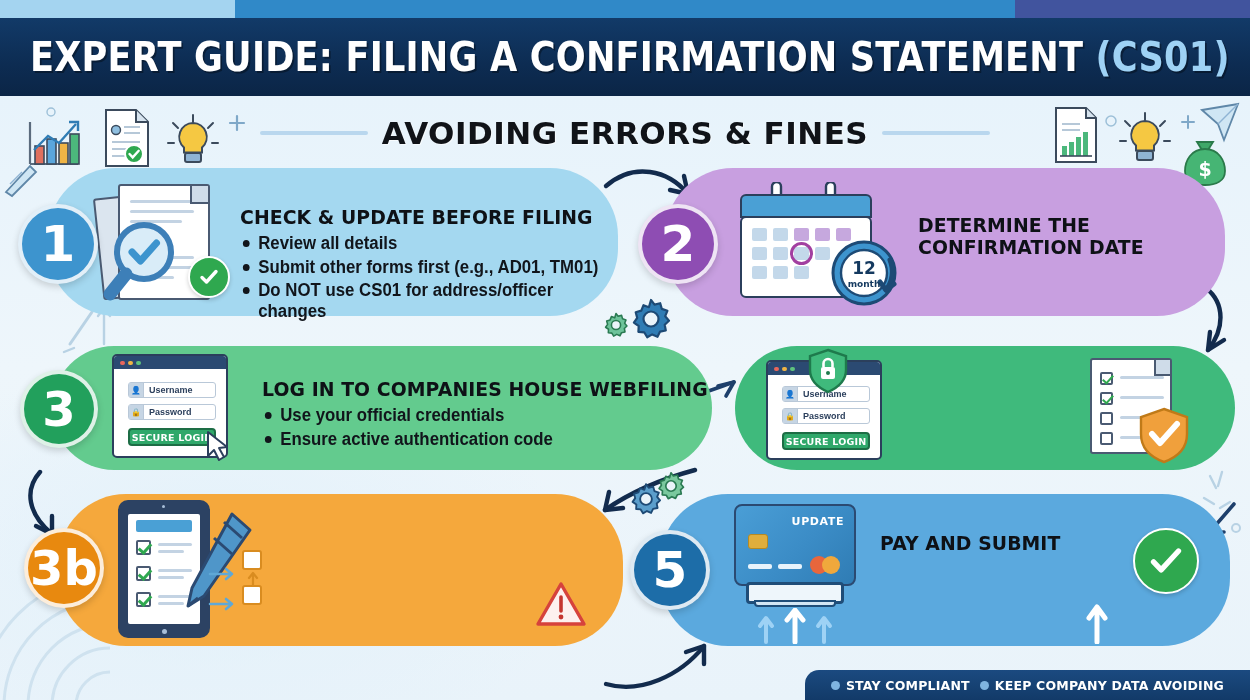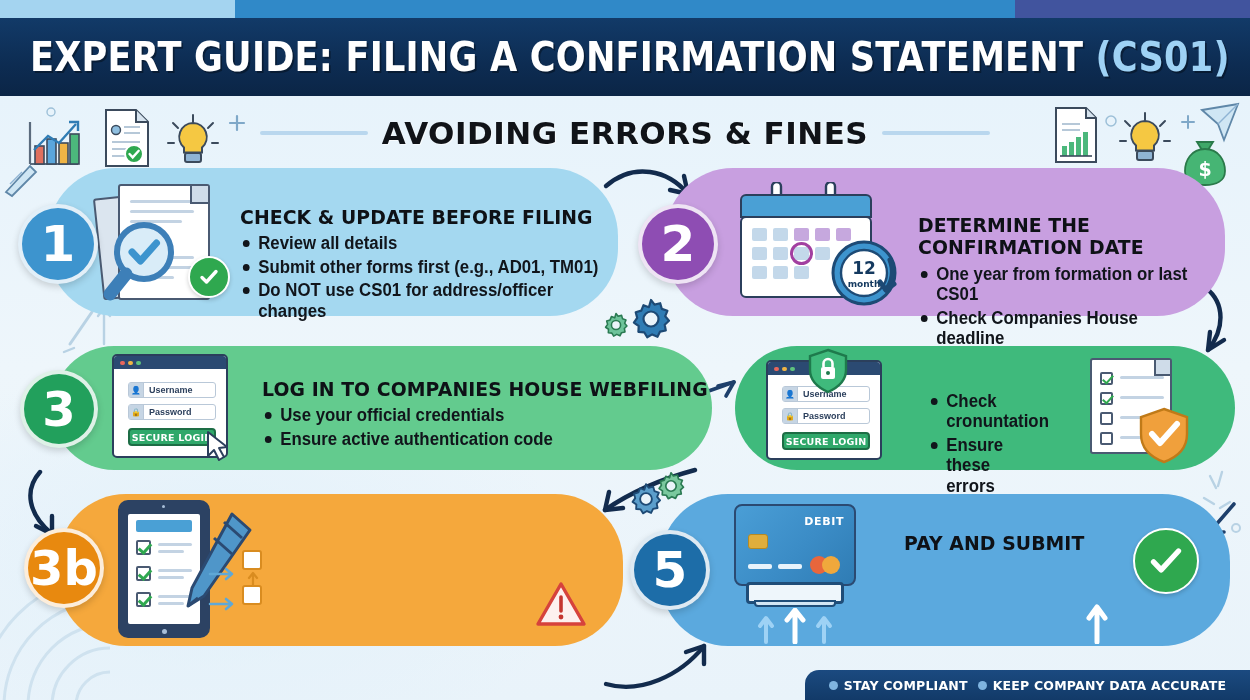--- a/index.html
+++ b/index.html
@@ -119,21 +119,21 @@
     content:""; position:absolute; left:3.5px; top:0px;
     width:6px; height:11px; border:solid #2fa84f; border-width:0 3px 3px 0;
     transform:rotate(42deg);
   }
 
   .t1 { left:240px; top:110px; width:380px; }
   .t2 { left:918px; top:94px; width:300px;margin-top:24px; }
   .t3 { left:262px; top:282px; width:440px; }
   .t3b{ left:928px; top:290px; width:120px; }
   .t4 { left:278px; top:432px; width:340px; }
-  .t5 { left:904px; top:436px; width:340px; }
+  .t5 { left:880px; top:436px; width:340px; }
 
   
   .art { position:absolute; z-index:6; }
 
   
   .doc-page {
     position:absolute; background:#fff; border:2px solid #4a5a72; border-radius:3px;
   }
   .doc-line { position:absolute; height:3px; background:#c3d3e3; border-radius:2px; }
   .greencheck {
@@ -442,24 +442,20 @@
       <text x="40" y="40" font-size="17" font-weight="900" fill="#14395f" text-anchor="middle" font-family="DejaVu Sans">12</text>
       <text x="40" y="53" font-size="9" font-weight="700" fill="#14395f" text-anchor="middle" font-family="DejaVu Sans">month</text>
     </svg>
   </div>
 
   <div class="txt t2">
     <div class="head wrap">
       <div>DETERMINE THE</div>
       <div>CONFIRMATION DATE</div>
     </div>
-    <ul class="bul">
-      <li>One year from formation or last CS01</li>
-      <li>Check Companies House deadline</li>
-    </ul>
   </div>
 
   <div class="panel p3"></div>
   <div class="num n3">3</div>
 
   <div class="art" style="left:112px;top:258px;width:130px;height:110px;">
     <div class="win" style="left:0;top:0;width:116px;height:104px;">
       <div class="win-bar">
         <div class="dot" style="left:6px;background:#e8665c;"></div>
         <div class="dot" style="left:14px;background:#efb445;"></div>
@@ -508,26 +504,20 @@
       <div class="loginbtn" style="left:14px;top:70px;width:88px;height:18px;">SECURE LOGIN</div>
     </div>
     <svg style="position:absolute;left:40px;top:-6px;" width="44" height="46" viewBox="0 0 44 46">
       <path d="M22 2 L40 8 v14 c0 12 -9 18 -18 22 C13 40 4 34 4 22 V8 Z" fill="#3fba7c" stroke="#1e7a4c" stroke-width="2.4"></path>
       <rect x="15" y="19" width="14" height="12" rx="2" fill="#fff"></rect>
       <path d="M17.5 19 v-3.5 a4.5 4.5 0 0 1 9 0 V19" stroke="#fff" stroke-width="2.6" fill="none"></path>
       <circle cx="22" cy="25" r="2" fill="#1e7a4c"></circle>
     </svg>
   </div>
 
-  <div class="txt t3b">
-    <ul class="bul">
-      <li>Check cronuntation</li>
-      <li>Ensure these errors</li>
-    </ul>
-  </div>
 
   <div class="art" style="left:1082px;top:262px;width:110px;height:104px;">
     <div class="doc-page" style="left:8px;top:0;width:82px;height:96px;">
       <div class="cl-box on" style="left:8px;top:12px;"></div>
       <div class="cl-box on" style="left:8px;top:32px;"></div>
       <div class="cl-box" style="left:8px;top:52px;"></div>
       <div class="cl-box" style="left:8px;top:72px;"></div>
       <div class="doc-line" style="left:28px;top:16px;width:44px;"></div>
       <div class="doc-line" style="left:28px;top:36px;width:44px;"></div>
       <div class="doc-line" style="left:28px;top:56px;width:44px;"></div>
@@ -582,21 +572,21 @@
     <path d="M26 4 L49 44 H3 Z" fill="#fdf0ef" stroke="#d6423c" stroke-width="3.4" stroke-linejoin="round"></path>
     <path d="M26 17 V31" stroke="#c5352f" stroke-width="3.6" stroke-linecap="round"></path>
     <circle cx="26" cy="37" r="2.4" fill="#c5352f"></circle>
   </svg>
 
   <div class="panel p5"></div>
   <div class="num n5">5</div>
 
   <div class="art" style="left:724px;top:408px;width:140px;height:138px;">
     <div class="card" style="left:10px;top:0;width:122px;height:82px;">
-      <div style="position:absolute;right:10px;top:9px;color:#fff;font-family:'DejaVu Sans',sans-serif;font-weight:900;font-size:11px;letter-spacing:.6px;">DEBIT</div>
+      <div style="position:absolute;right:10px;top:9px;color:#fff;font-family:'DejaVu Sans',sans-serif;font-weight:900;font-size:11px;letter-spacing:.6px;">UPDATE</div>
       <div class="chip" style="left:12px;top:28px;"></div>
       <div class="cardstripe" style="left:12px;top:58px;width:24px;"></div>
       <div class="cardstripe" style="left:42px;top:58px;width:24px;"></div>
       <div class="mc1" style="right:26px;bottom:10px;"></div>
       <div class="mc2" style="right:14px;bottom:10px;"></div>
     </div>
     <div style="position:absolute;left:22px;top:78px;width:98px;height:22px;background:#eef6fb;border:3px solid #1f4d78;border-radius:4px;"></div>
     <div style="position:absolute;left:30px;top:96px;width:82px;height:7px;background:#d3e6f4;border:2.5px solid #1f4d78;border-radius:0 0 4px 4px;"></div>
     <svg style="position:absolute;left:28px;top:104px;" width="86" height="36" viewBox="0 0 86 36">
       <path d="M14 34 V12 M8 18 L14 10 L20 18" stroke="#9ed2f5" stroke-width="4" fill="none" stroke-linecap="round" stroke-linejoin="round"></path>
@@ -624,17 +614,17 @@
     <div>NO FINES</div>
   </div>
 
   <div id="footer">
     <div class="fi">
       <span class="fdot"></span>
       <span class="ftext">STAY COMPLIANT</span>
     </div>
     <div class="fi">
       <span class="fdot"></span>
-      <span class="ftext">KEEP COMPANY DATA ACCURATE</span>
+      <span class="ftext">KEEP COMPANY DATA AVOIDING</span>
     </div>
   </div>
 
 </div>
 
 </body></html>

